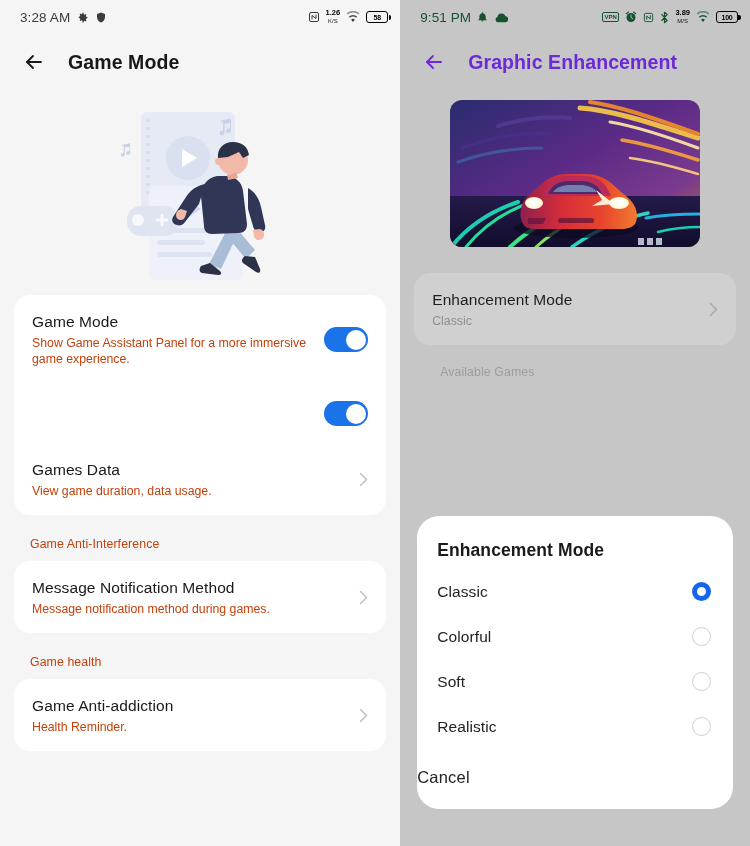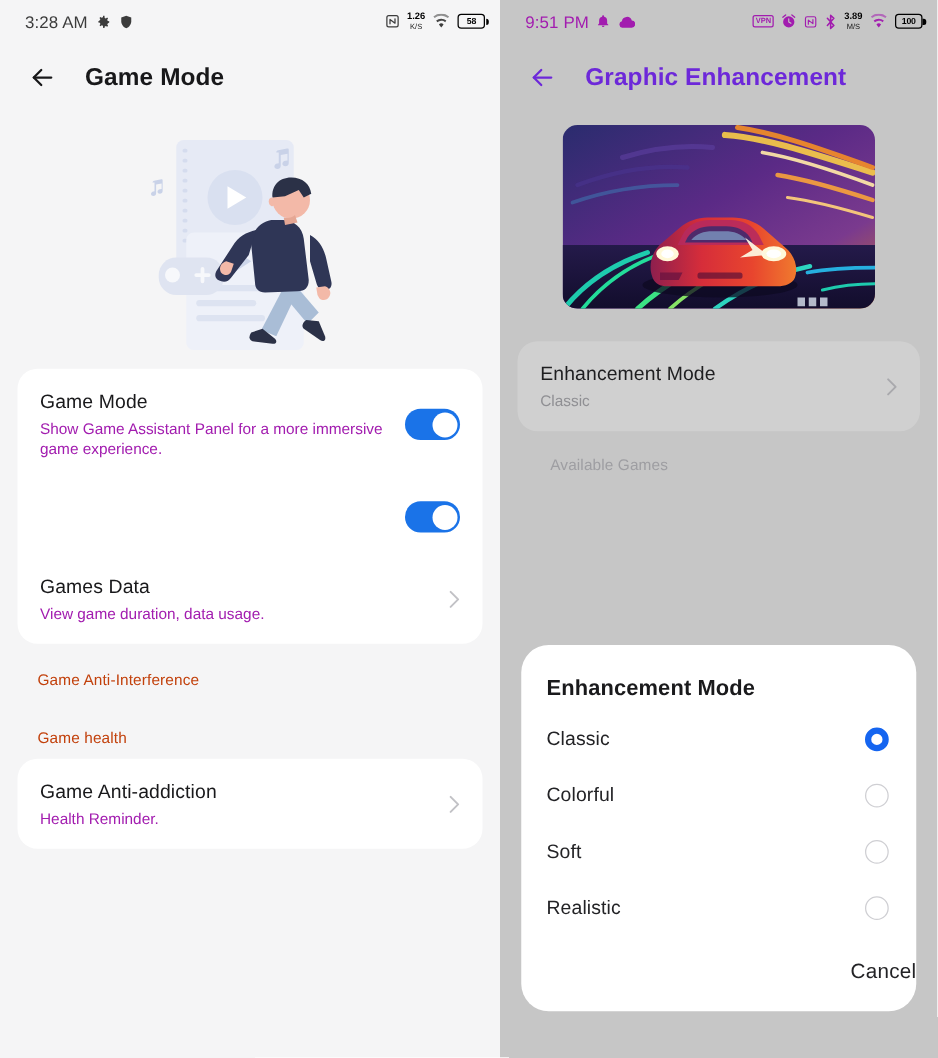--- a/index.html
+++ b/index.html
@@ -16,21 +16,21 @@
   .panel-right { width:375px; background:#c6c6c6; }
 
   
   .statusbar {
     height:34px; display:flex; align-items:center;
     justify-content:space-between; padding:0 12px 0 20px;
   }
   .sb-left, .sb-right { display:flex; align-items:center; gap:6px; }
   .sb-time { font-size:13.5px; letter-spacing:.1px; }
   .panel-left  .sb-time, .panel-left  .sb-ic { color:#3c3c3c; }
-  .panel-right .sb-time, .panel-right .sb-ic { color:#a21caf; }
+  .panel-right .sb-time, .panel-right .sb-ic { color:#14532d; }
   .sb-ic { display:flex; align-items:center; }
   .sb-ic svg { display:block; }
   .netspeed { font-size:7.5px; line-height:8px; text-align:center; font-weight:600; }
   .netspeed .u { font-size:6px; font-weight:400; opacity:.9; }
   .batt {
     position:relative; width:22px; height:12px; border-radius:3px;
     border:1.3px solid currentColor; display:flex; align-items:center;
     justify-content:center;
   }
   .batt::after {
@@ -60,21 +60,21 @@
   }
   .row {
     display:flex; align-items:center; padding:17px 18px 16px 18px;
     min-height:60px; cursor:pointer;
   }
   .row-text { flex:1; min-width:0; padding-right:12px; }
   .row-title {
     font-size:15.5px; color:#19191b; letter-spacing:.1px; line-height:20px;
   }
   .row-sub {
-    font-size:12.3px; color:#a21caf; line-height:16px; margin-top:3px;
+    font-size:12.3px; color:#c2410c; line-height:16px; margin-top:3px;
   }
   .section-label {
     font-size:12.3px; color:#c2410c; padding:22px 0 10px 30px; letter-spacing:.1px;
   }
 
   
   .toggle {
     flex:0 0 auto; width:44px; height:25px; border-radius:13px;
     background:#1a73e8; position:relative; cursor:pointer;
   }
@@ -116,21 +116,21 @@
     display:flex; align-items:center; justify-content:space-between;
     padding:13px 22px 13px 20px; cursor:pointer;
   }
   .opt-label { font-size:15.5px; color:#232326; letter-spacing:.1px; }
   .radio {
     width:19px; height:19px; border-radius:50%;
     border:1.6px solid #cfcfd3; background:#fff; flex:0 0 auto;
   }
   .radio.sel { border:5.5px solid #1565f0; }
   .dialog-cancel {
-    text-align:right; font-size:16.5px; color:#232326;
+    text-align:left; font-size:16.5px; color:#232326;
     padding:19px 0 14px; cursor:pointer; letter-spacing:.2px;
   }
 </style>
 </head>
 <body>
 
 <div class="screen">
 
   <div class="panel panel-left">
 
@@ -262,20 +262,33 @@
         <span class="chev">
           <svg width="9" height="15" viewBox="0 0 9 15" fill="none" stroke="#c2c2c6" stroke-width="1.6" stroke-linecap="round" stroke-linejoin="round">
               <path d="M1.5 1.5l6 6-6 6"></path>
             </svg>
         </span>
       </div>
     </div>
 
     <div class="section-label">Game Anti-Interference</div>
 
+    <div class="card">
+      <div class="row">
+        <div class="row-text">
+          <div class="row-title">Message Notification Method</div>
+          <div class="row-sub">Message notification method during games.</div>
+        </div>
+        <span class="chev">
+          <svg width="9" height="15" viewBox="0 0 9 15" fill="none" stroke="#c2c2c6" stroke-width="1.6" stroke-linecap="round" stroke-linejoin="round">
+              <path d="M1.5 1.5l6 6-6 6"></path>
+            </svg>
+        </span>
+      </div>
+    </div>
 
     <div class="section-label">Game health</div>
 
     <div class="card">
       <div class="row">
         <div class="row-text">
           <div class="row-title">Game Anti-addiction</div>
           <div class="row-sub">Health Reminder.</div>
         </div>
         <span class="chev">

